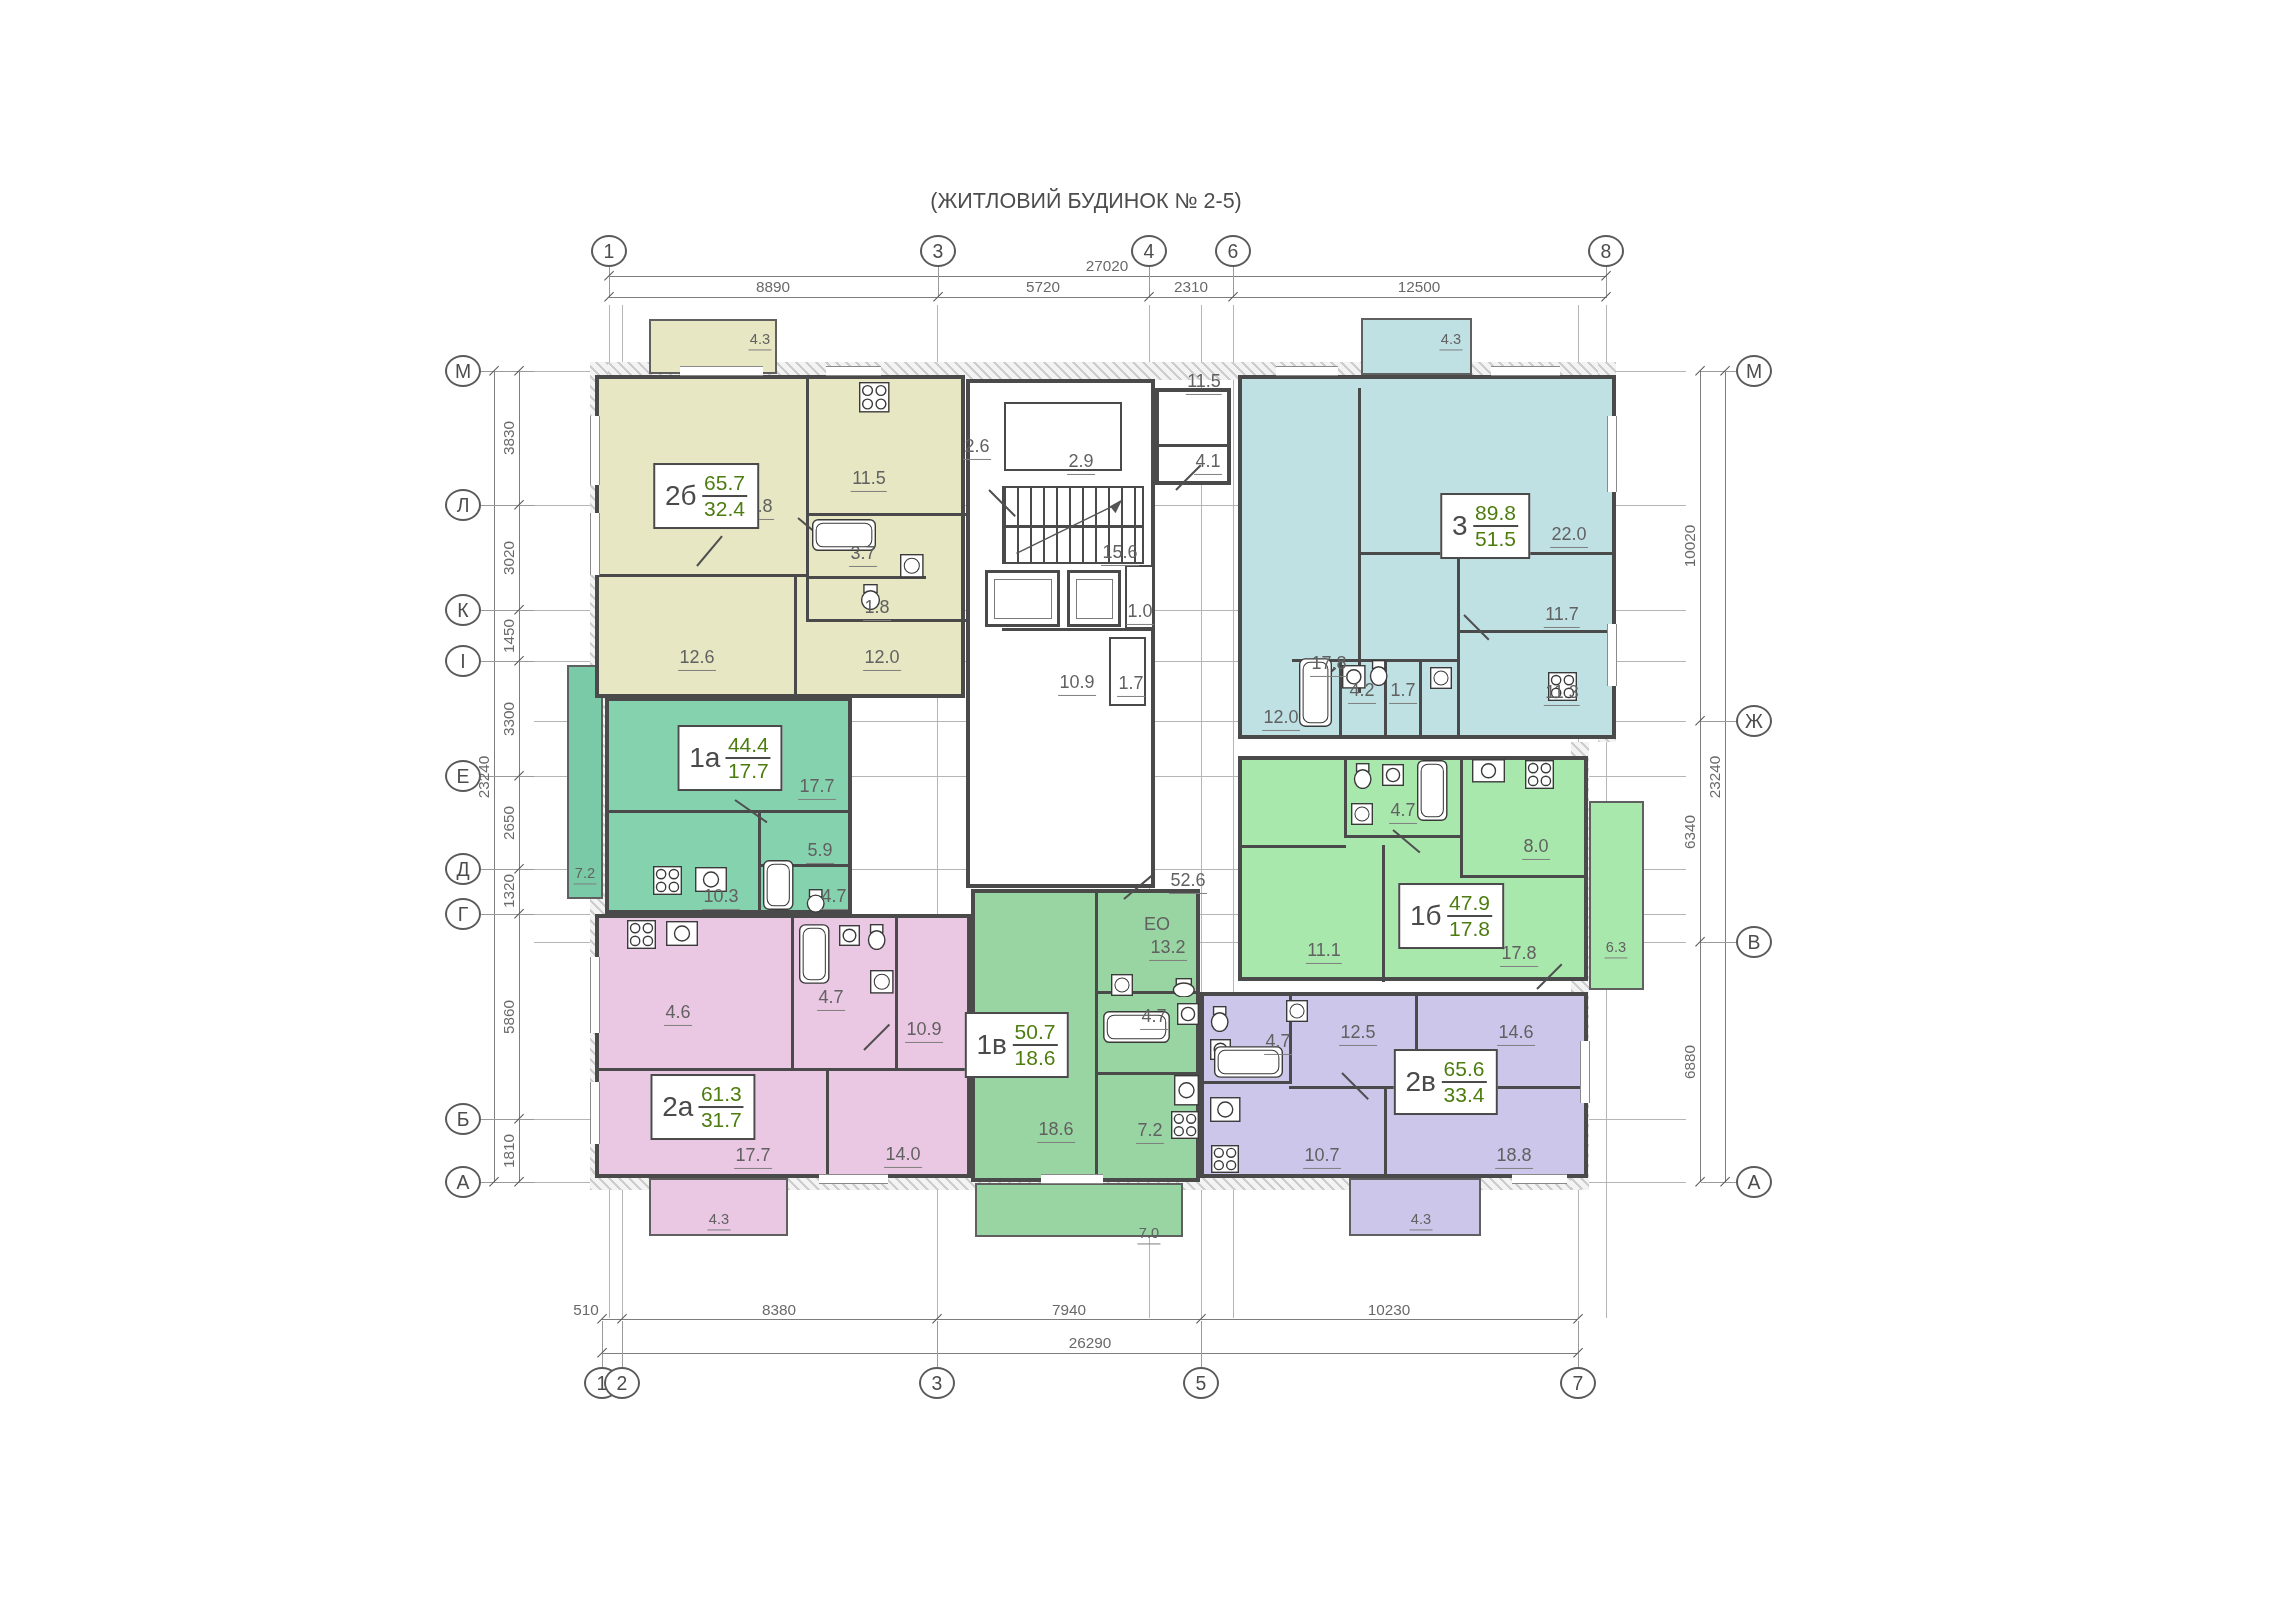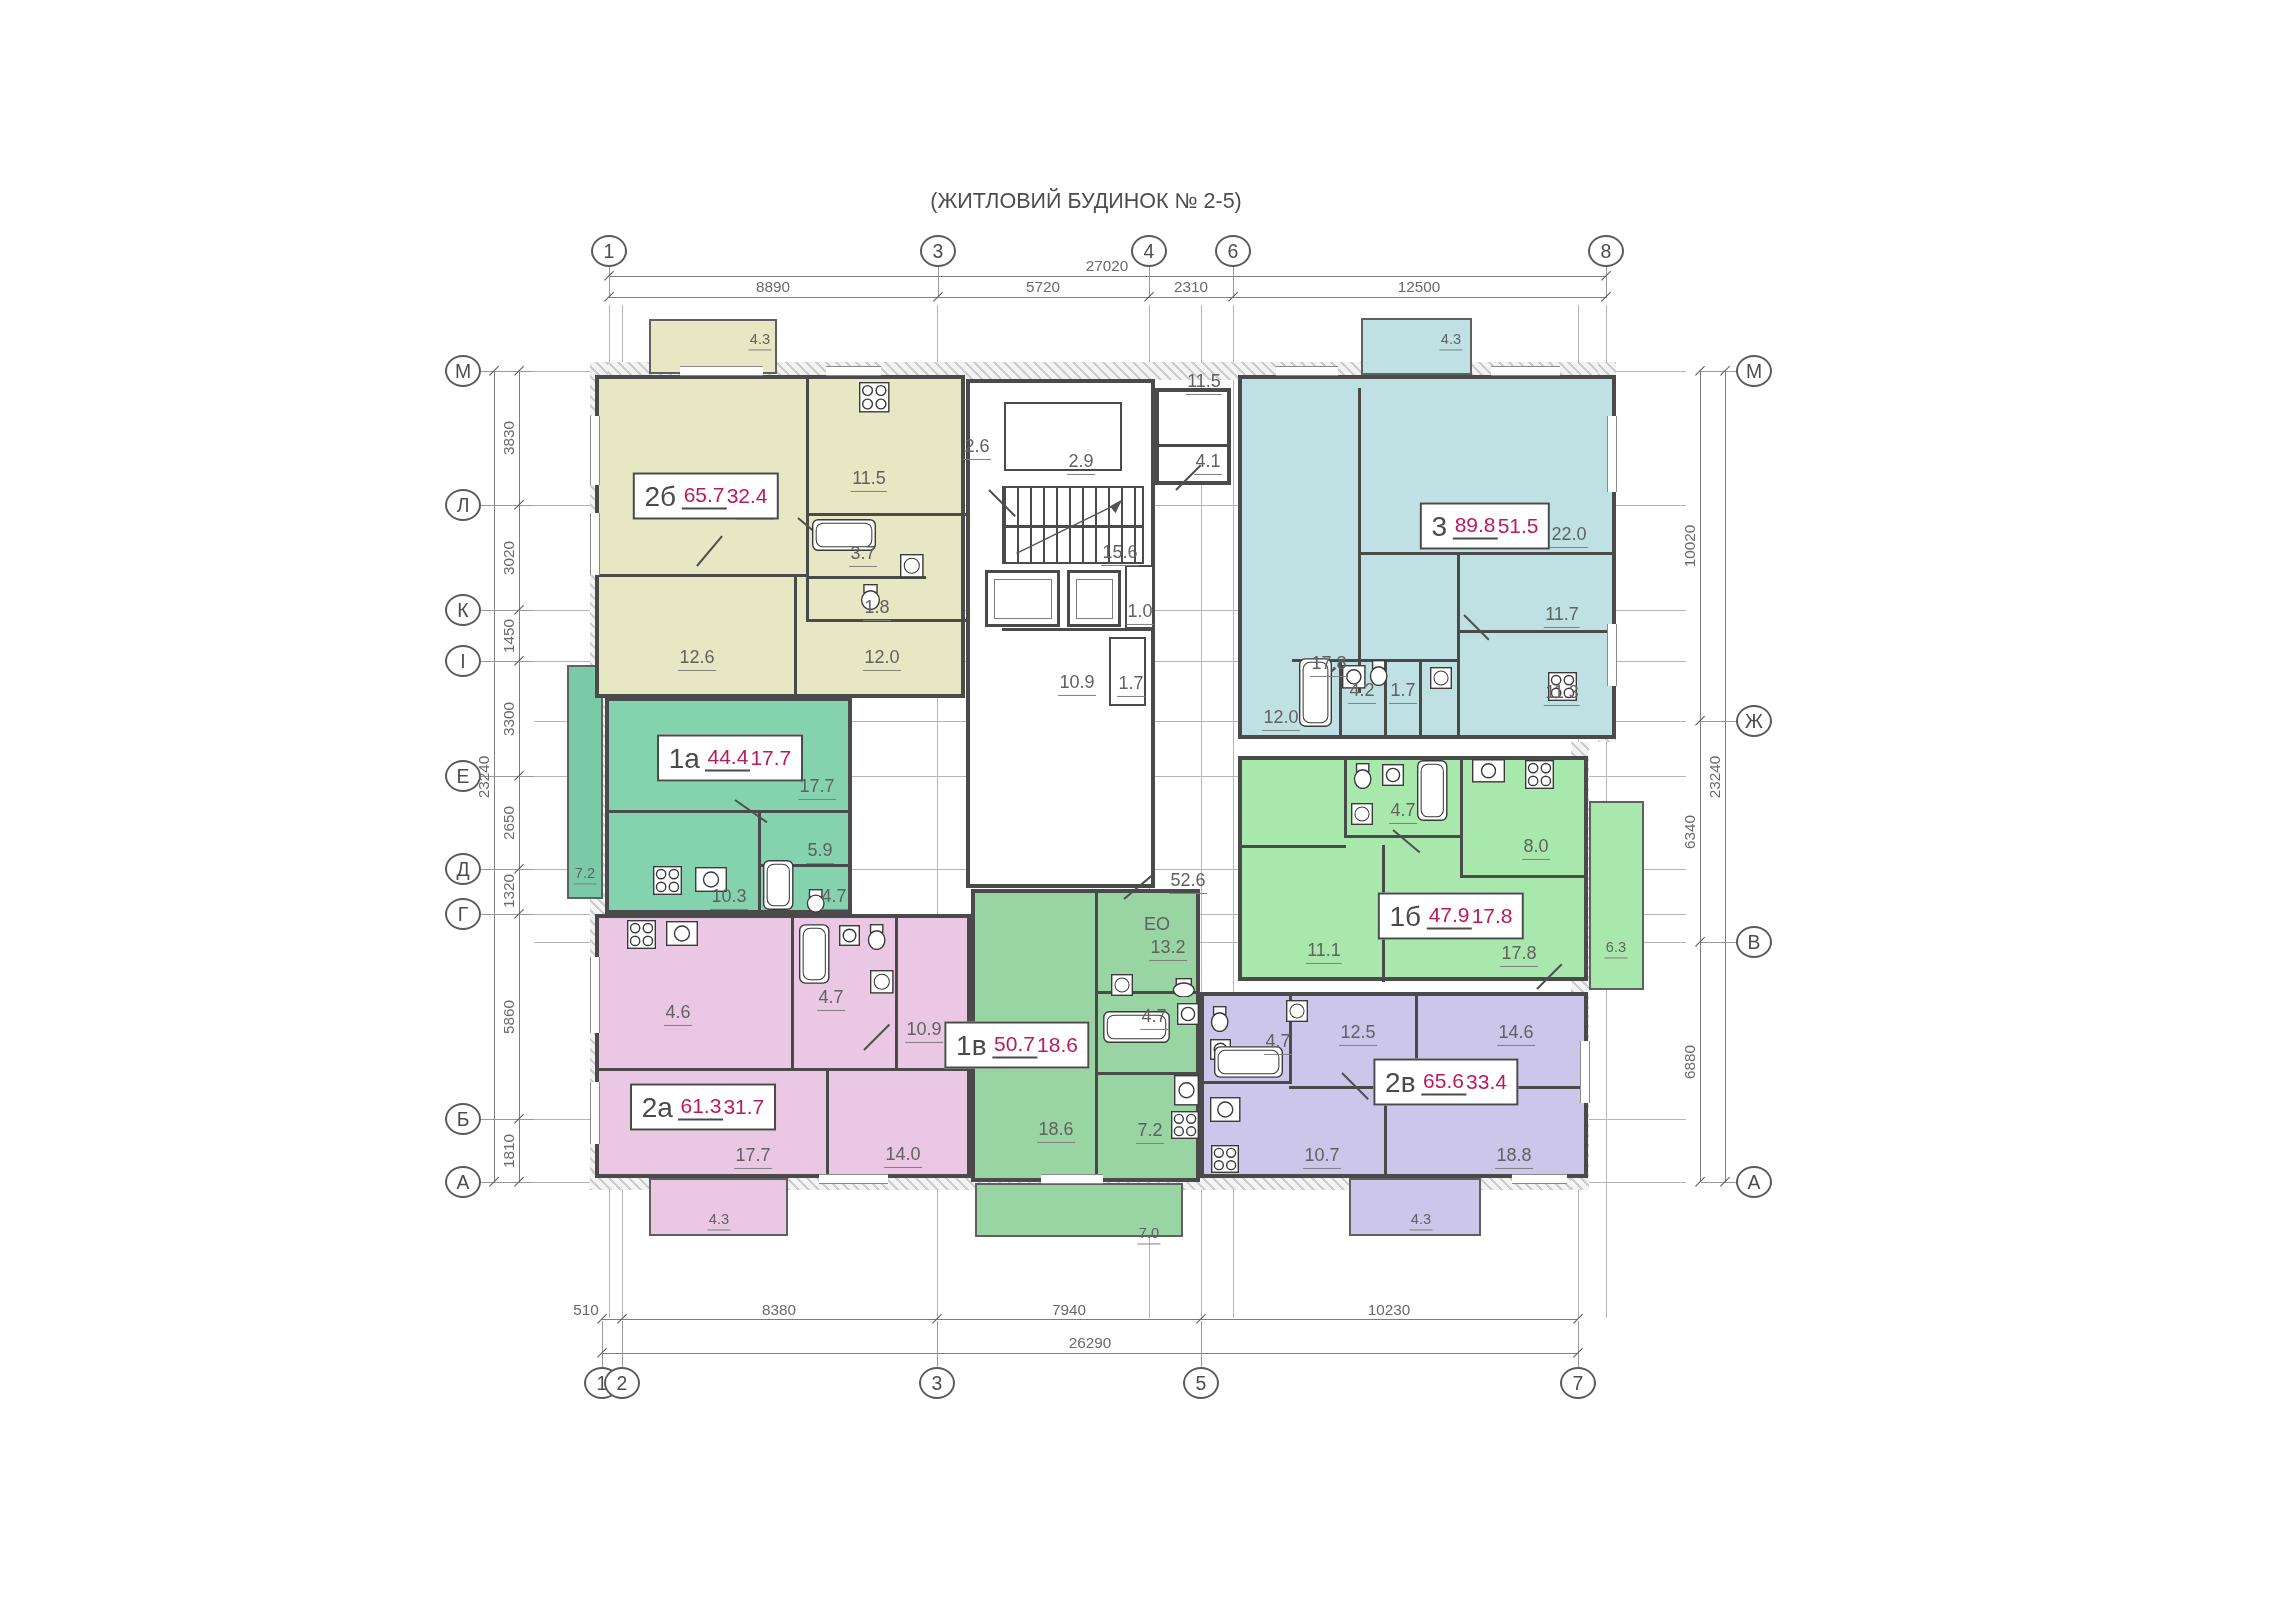--- a/index.html
+++ b/index.html
@@ -27,21 +27,21 @@
   .win.h{height:9.7px;border-top:1.4px solid #8a8a8a;border-bottom:1.4px solid #8a8a8a;}
   .win.v{width:9.7px;border-left:1.4px solid #8a8a8a;border-right:1.4px solid #8a8a8a;}
   .door{position:absolute;z-index:5;height:2.1px;background:#4f4f4f;transform-origin:0 50%;}
   .fix{position:absolute;z-index:5;}
   .lbl{position:absolute;z-index:6;transform:translate(-50%,-50%);font-size:18px;color:#616161;white-space:nowrap;}
   .lbl.u{border-bottom:1.4px solid #7f7f7f;padding:0 1.4px 2.1px;}
   .lbl.sm{font-size:14.6px;}
   .box{position:absolute;z-index:6;transform:translate(-50%,-50%);background:#fff;border:2.1px solid #4a4a4a;
        display:flex;align-items:center;gap:5.5px;padding:5.5px 9.7px;}
   .box .nm{font-size:28px;color:#4a4a4a;}
-  .box .fr{display:flex;flex-direction:row;align-items:center;font-size:21px;color:#be185d;line-height:1.15;}
+  .box .fr{display:flex;flex-direction:column;align-items:center;font-size:21px;color:#4d7c0f;line-height:1.15;}
   .box .fr .t{border-bottom:2.1px solid #4a4a4a;padding:0 2.1px 0.7px;}
   .dline{position:absolute;z-index:6;background:#7d7d7d;}
   .tick{position:absolute;z-index:7;width:12.5px;height:1.4px;background:#555;transform:translate(-50%,-50%) rotate(-45deg);}
   .dim{position:absolute;z-index:7;transform:translate(-50%,-50%);font-size:15.3px;color:#696969;white-space:nowrap;}
   .dim.rot{transform:translate(-50%,-50%) rotate(-90deg);}
   .circ{position:absolute;z-index:7;width:36px;height:32px;border:2.1px solid #5a5a5a;border-radius:50%;background:#fff;
         display:flex;align-items:center;justify-content:center;font-size:19.4px;color:#4d4d4d;
         transform:translate(-50%,-50%);}
   .stub{position:absolute;z-index:6;background:#9a9a9a;}
 </style>
@@ -131,21 +131,21 @@
           <span class="t">89.8</span>
           <span class="b">51.5</span>
         </span>
       </div>
       <div class="apt" style="background: rgb(133, 210, 174); left: 605px; top: 697px; width: 247px; height: 217px;"></div>
       <div class="wall" style="left: 605px; top: 810px; width: 247px; height: 2.8px;"></div>
       <div class="wall" style="left: 758px; top: 810px; width: 2.8px; height: 104px;"></div>
       <div class="wall" style="left: 758px; top: 864px; width: 94px; height: 2.8px;"></div>
       <div class="lbl u" style="left: 817px; top: 788px;">17.7</div>
       <div class="lbl u" style="left: 820px; top: 852px;">5.9</div>
-      <div class="lbl u" style="left: 721px; top: 898px; margin-left: 8px;">10.3</div>
+      <div class="lbl u" style="left: 721px; top: 898px;">10.3</div>
       <div class="lbl u" style="left: 834px; top: 898px;">4.7</div>
       <div class="box" style="left: 730px; top: 758px;">
         <span class="nm">1а</span>
         <span class="fr">
           <span class="t">44.4</span>
           <span class="b">17.7</span>
         </span>
       </div>
       <div class="apt" style="background: rgb(169, 232, 172); left: 1238px; top: 756px; width: 350px; height: 225px;"></div>
       <div class="wall" style="left: 1344px; top: 756px; width: 2.8px; height: 82px;"></div>

